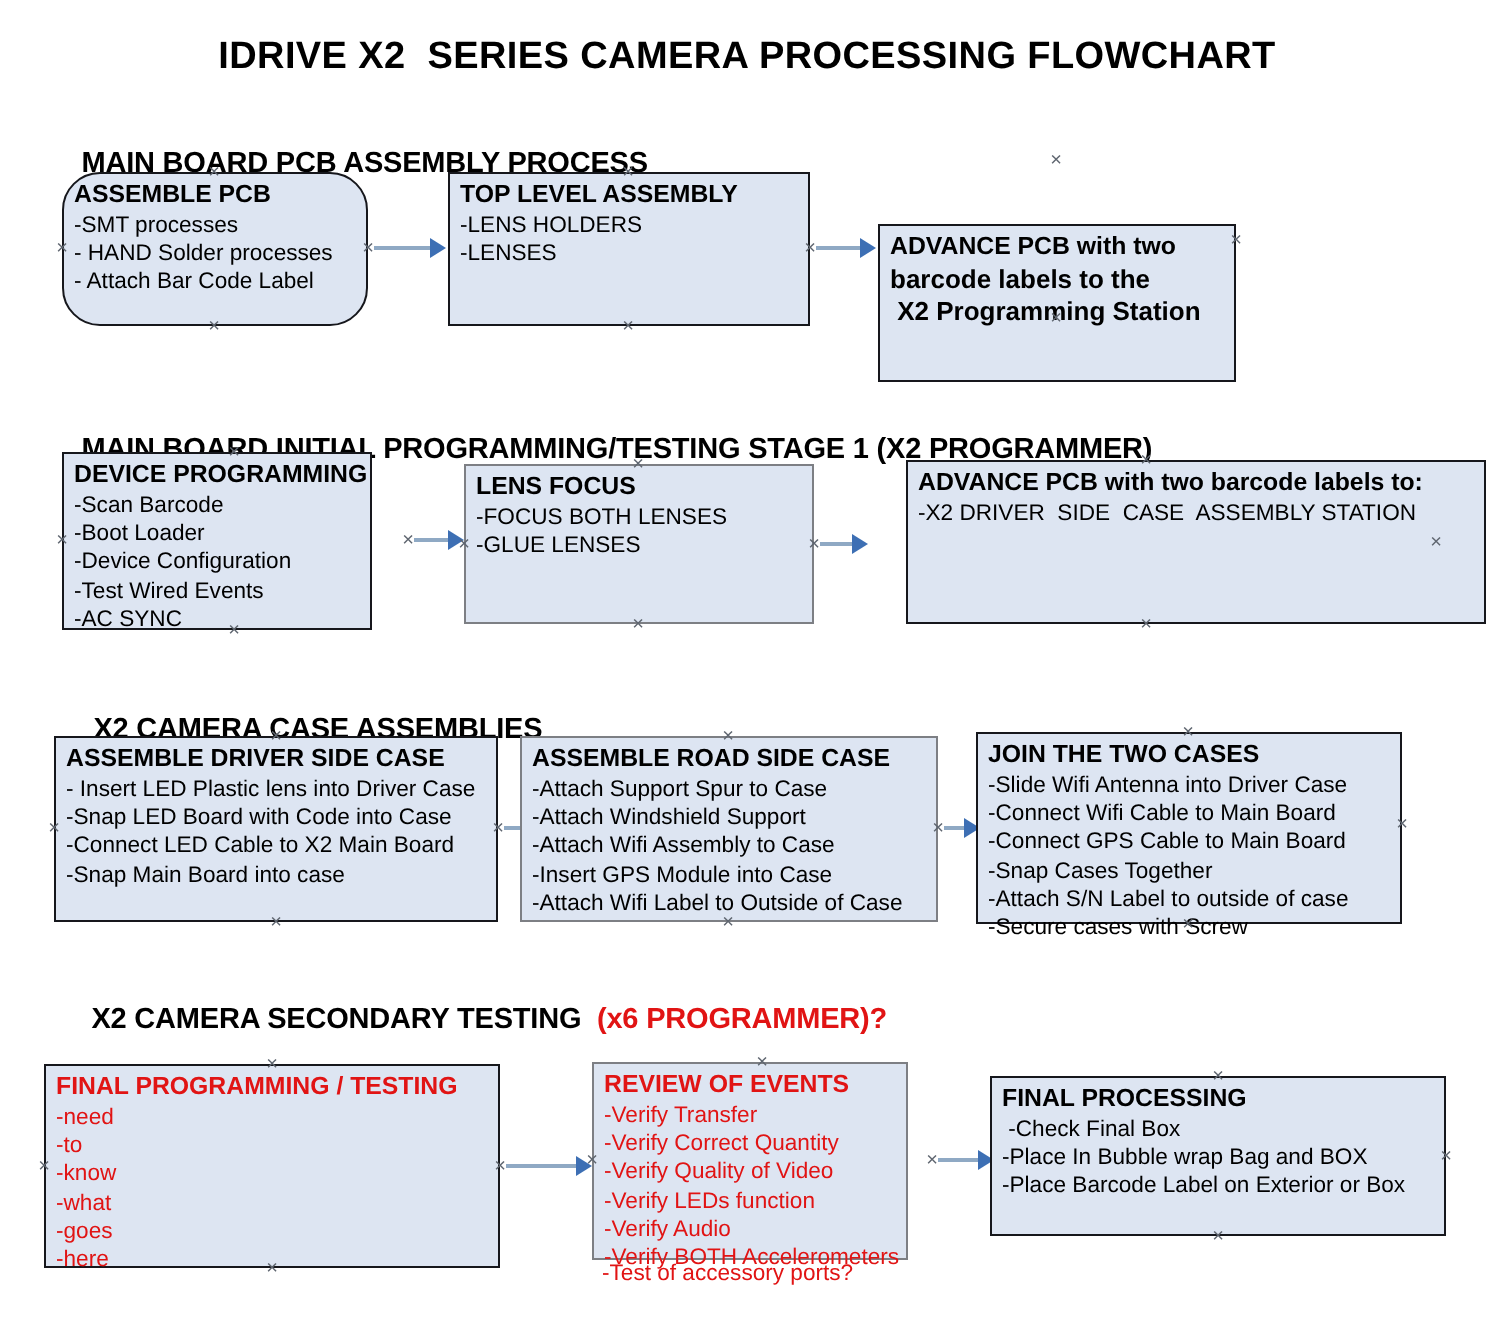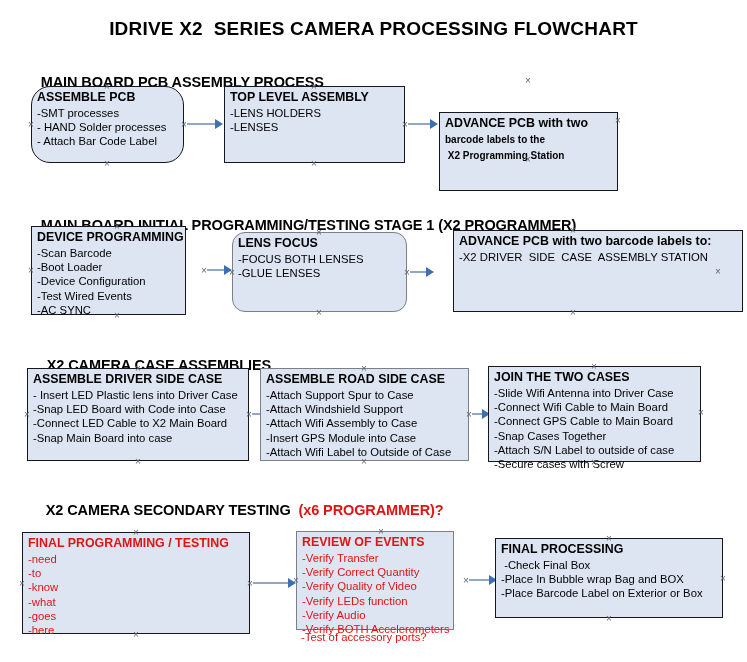--- a/index.html
+++ b/index.html
@@ -60,21 +60,21 @@
     white-space: pre;
     margin-bottom: 1px;
   }
   .box-line {
     font-size: 11.3px;
     line-height: 14.2px;
     white-space: pre;
   }
   .box.redtext .box-title,
   .box.redtext .box-line { color: #e11414; }
-  .box.allbold .box-line { font-weight: bold; font-size: 10px; line-height: 16px; }
+  .box.allbold .box-line { font-weight: bold; font-size: 13px; line-height: 16px; }
 
   
   .overflow-line {
     position: absolute;
     font-size: 11.3px;
     line-height: 14.2px;
     white-space: pre;
     color: #e11414;
   }
 
@@ -175,21 +175,21 @@
   <div class="handle" style="left:117px; top:226px;"></div>
   <div class="handle" style="left:117px; top:315px;"></div>
   <div class="handle" style="left:31px; top:270px;"></div>
   <div class="handle" style="left:204px; top:270px;"></div>
 
   <div class="connector" style="left:207px; top:265px; width:25px;">
     <div class="shaft"></div>
     <div class="head"></div>
   </div>
 
-  <div class="box gray-border" style="left:232px; top:232px; width:175px; height:80px;border-radius:13px;">
+  <div class="box gray-border" style="left:232px; top:232px; width:175px; height:80px;">
     <div class="box-title">LENS FOCUS</div>
     <div class="box-line">-FOCUS BOTH LENSES</div>
     <div class="box-line">-GLUE LENSES</div>
   </div>
   <div class="handle" style="left:319px; top:232px;"></div>
   <div class="handle" style="left:319px; top:312px;"></div>
   <div class="handle" style="left:232px; top:272px;"></div>
   <div class="handle" style="left:407px; top:272px;"></div>
 
   <div class="connector" style="left:410px; top:267px; width:24px;">

